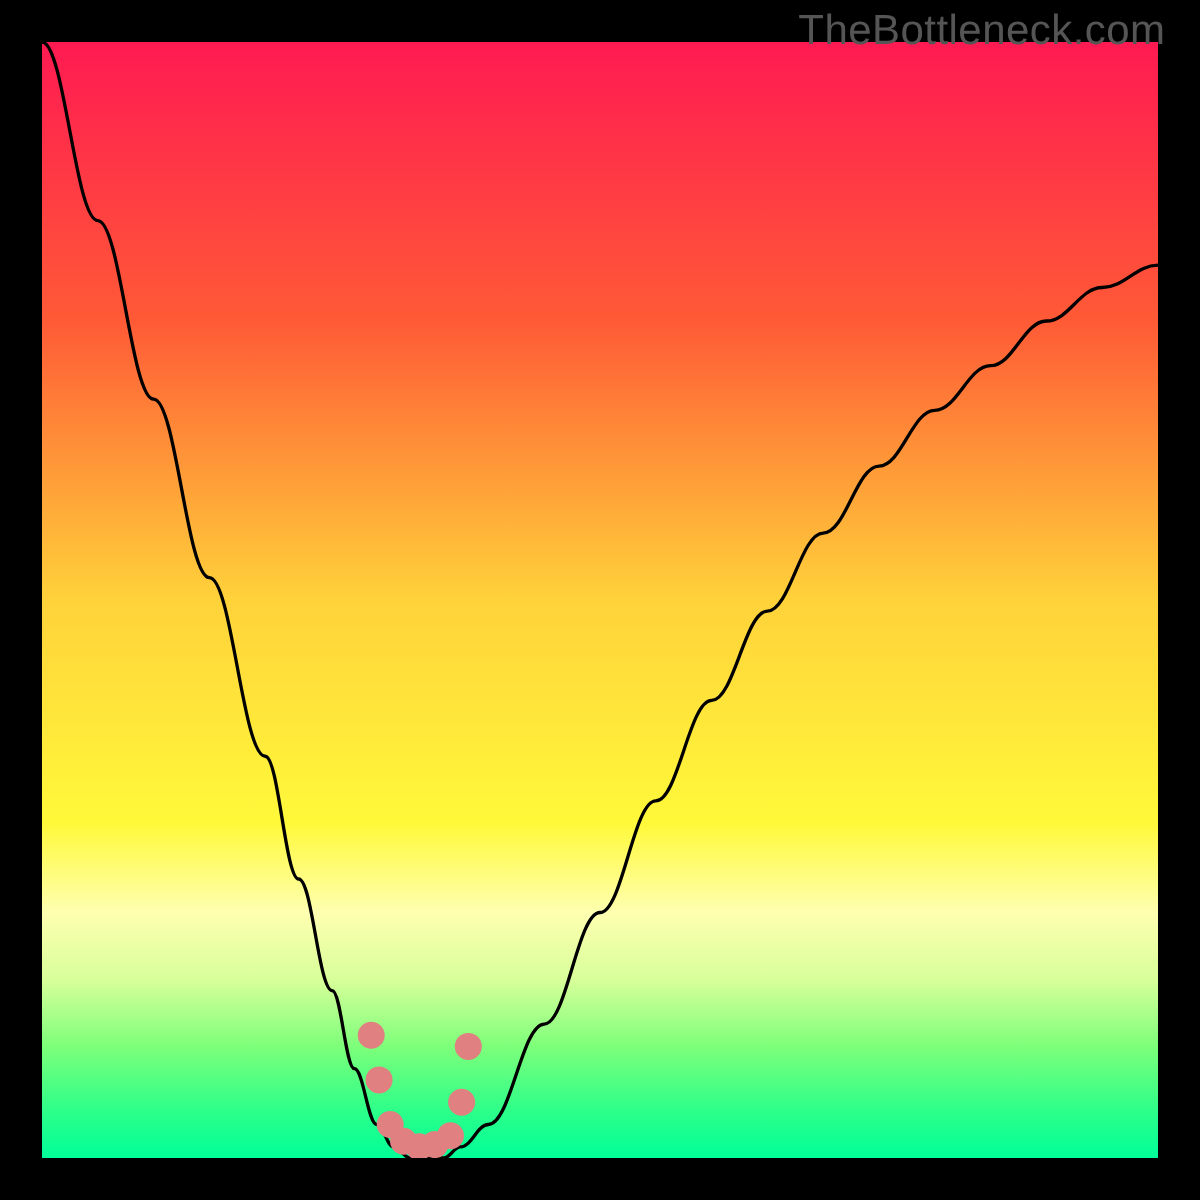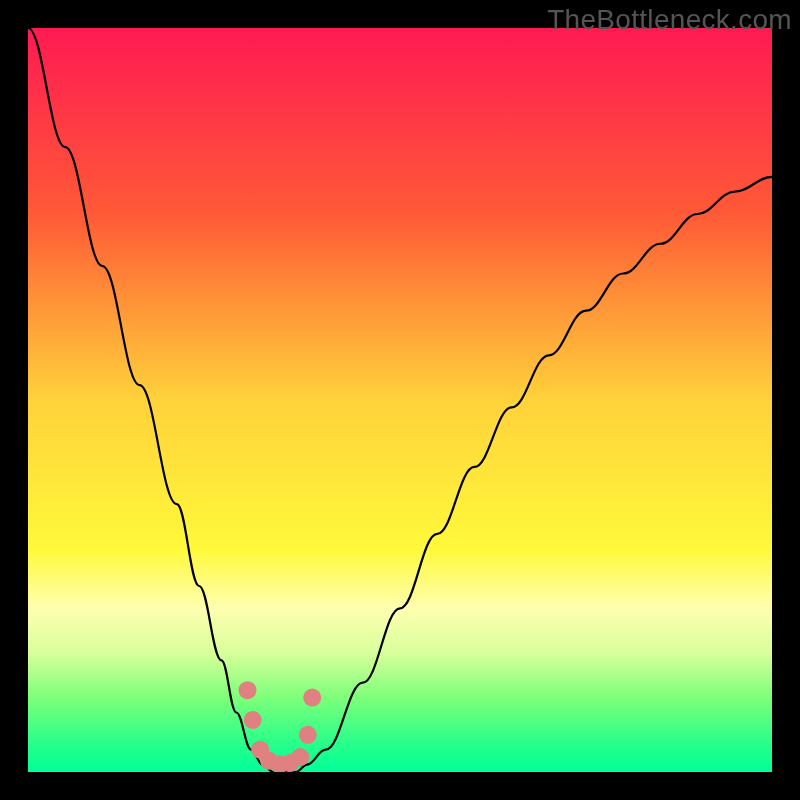--- a/index.html
+++ b/index.html
@@ -20,21 +20,21 @@
   .plot-area {
     position: absolute;
     left: 28px;
     top: 28px;
     width: 744px;
     height: 744px;
   }
   .watermark {
     position: absolute;
     top: 4px;
-    right: 8px;
+    right: 23px;
     color: #555;
     font-size: 28px;
     font-weight: 500;
     letter-spacing: 0.3px;
     z-index: 5;
   }
   svg {
     display: block;
   }
 </style>

